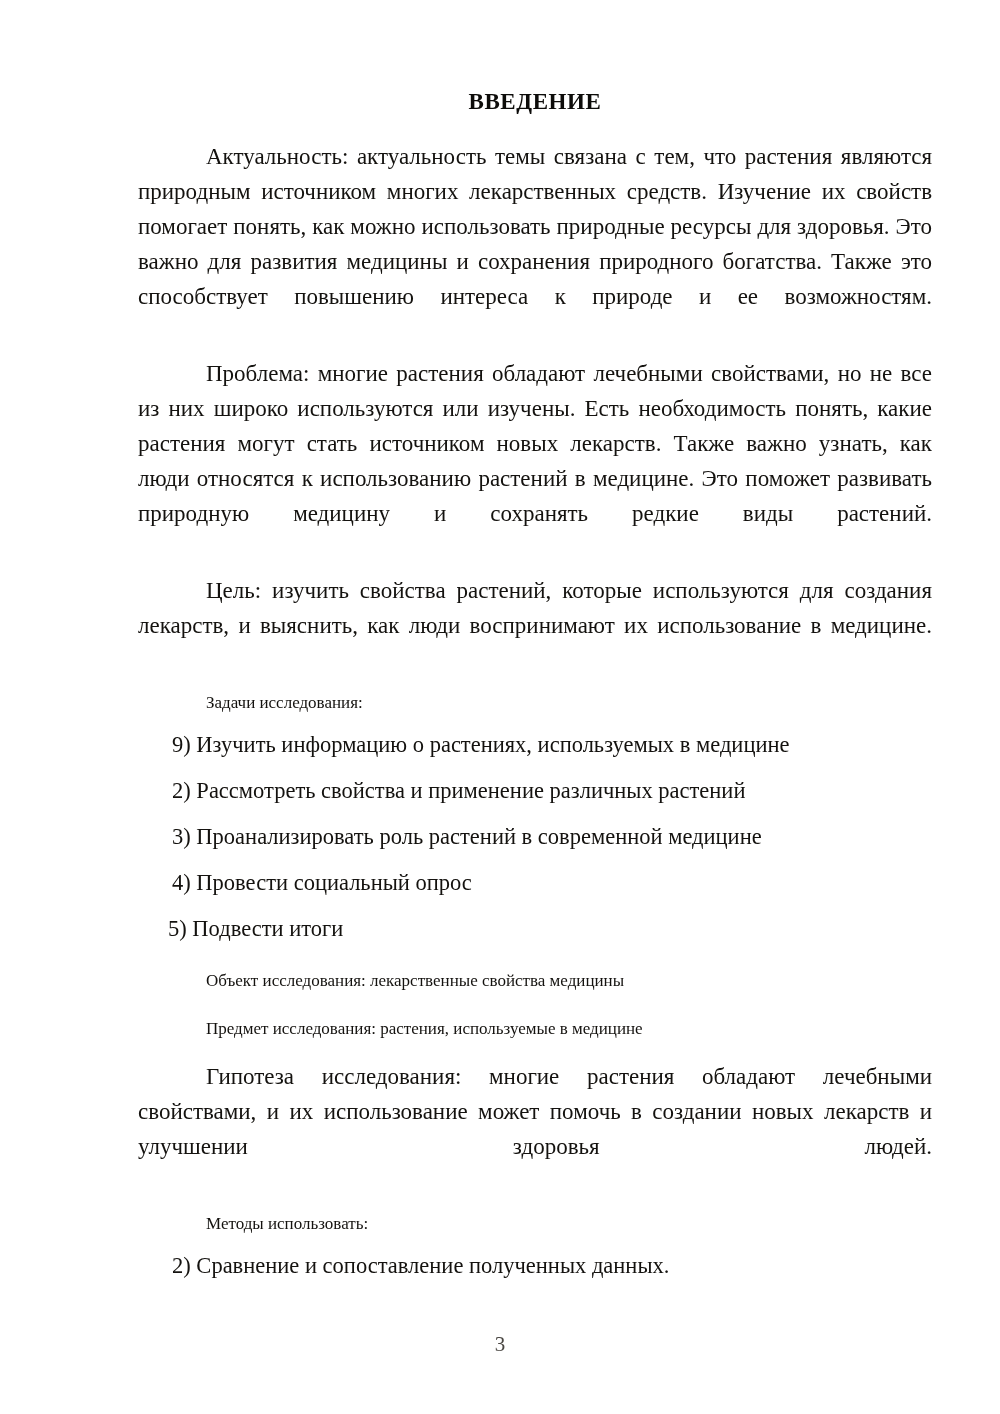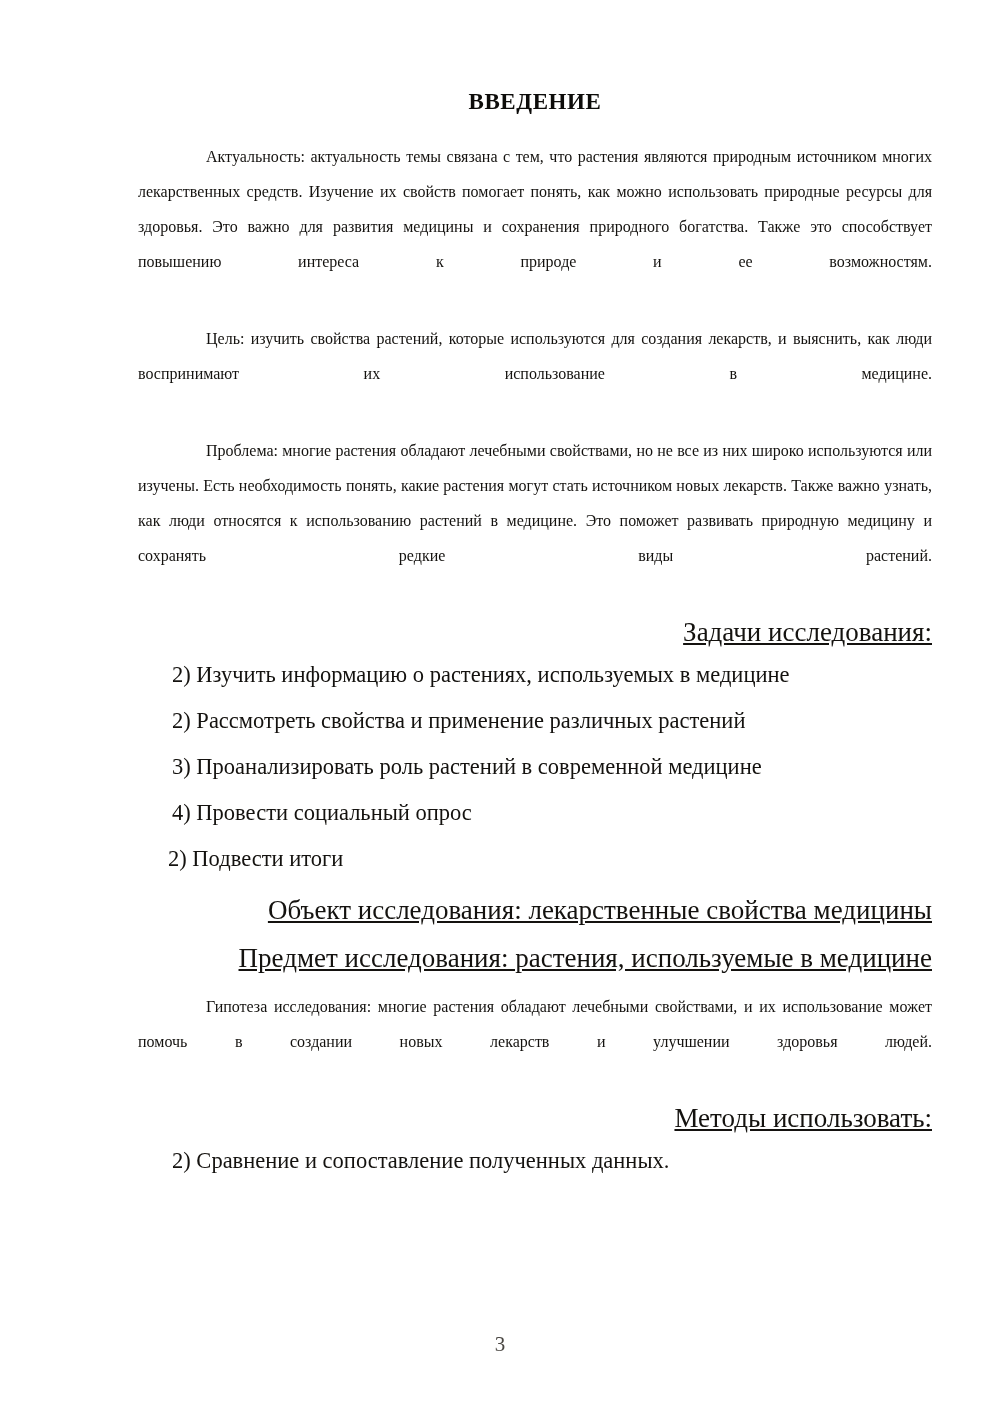--- a/index.html
+++ b/index.html
@@ -32,44 +32,43 @@
     font-size: 23px;
     font-weight: bold;
     text-align: center;
     letter-spacing: 0.6px;
     line-height: 1.25;
     margin: 0 0 22px 0;
     color: #0d0c0a;
   }
 
   .para {
-    font-size: 16px;
+    font-size: 23px;
     line-height: 35px;
     text-align: justify;
     text-justify: inter-word;
     text-indent: 68px;
     margin: 0 0 7px 0;
     hyphens: none;
     word-spacing: 0.1px;
   }
 
   
   .para::after {
     content: "";
     display: inline-block;
     width: 100%;
   }
 
   .para-left {
-    font-size: 27px;
+    font-size: 17px;
     line-height: 35px;
-    text-align: right;
+    text-align: left;
     text-indent: 68px;
     margin: 0 0 7px 0;
-    text-decoration: underline;
   }
 
   .list {
     list-style: none;
     margin: 0 0 6px 0;
     padding: 0;
   }
 
   .list-item {
     font-size: 22.5px;
@@ -102,32 +101,32 @@
 <body>
 
 <div class="page">
 
   <div class="content">
 
     <h1 class="doc-title">ВВЕДЕНИЕ</h1>
 
     <p class="para">Актуальность: актуальность темы связана с тем, что растения являются природным источником многих лекарственных средств. Изучение их свойств помогает понять, как можно использовать природные ресурсы для здоровья. Это важно для развития медицины и сохранения природного богатства. Также это способствует повышению интереса к природе и ее возможностям.</p>
 
+    <p class="para">Проблема: многие растения обладают лечебными свойствами, но не все из них широко используются или изучены. Есть необходимость понять, какие растения могут стать источником новых лекарств. Также важно узнать, как люди относятся к использованию растений в медицине. Это поможет развивать природную медицину и сохранять редкие виды растений.</p>
+
     <p class="para">Цель: изучить свойства растений, которые используются для создания лекарств, и выяснить, как люди воспринимают их использование в медицине.</p>
-
-    <p class="para">Проблема: многие растения обладают лечебными свойствами, но не все из них широко используются или изучены. Есть необходимость понять, какие растения могут стать источником новых лекарств. Также важно узнать, как люди относятся к использованию растений в медицине. Это поможет развивать природную медицину и сохранять редкие виды растений.</p>
 
     <p class="para-left">Задачи исследования:</p>
 
     <ul class="list">
-      <li class="list-item">2) Изучить информацию о растениях, используемых в медицине</li>
+      <li class="list-item">9) Изучить информацию о растениях, используемых в медицине</li>
       <li class="list-item">2) Рассмотреть свойства и применение различных растений</li>
       <li class="list-item">3) Проанализировать роль растений в современной медицине</li>
       <li class="list-item">4) Провести социальный опрос</li>
-      <li class="list-item tight">2) Подвести итоги</li>
+      <li class="list-item tight">5) Подвести итоги</li>
     </ul>
 
     <div class="gap-sm"></div>
 
     <p class="para-left">Объект исследования: лекарственные свойства медицины</p>
 
     <div class="gap-sm"></div>
 
     <p class="para-left">Предмет исследования: растения, используемые в медицине</p>
 

